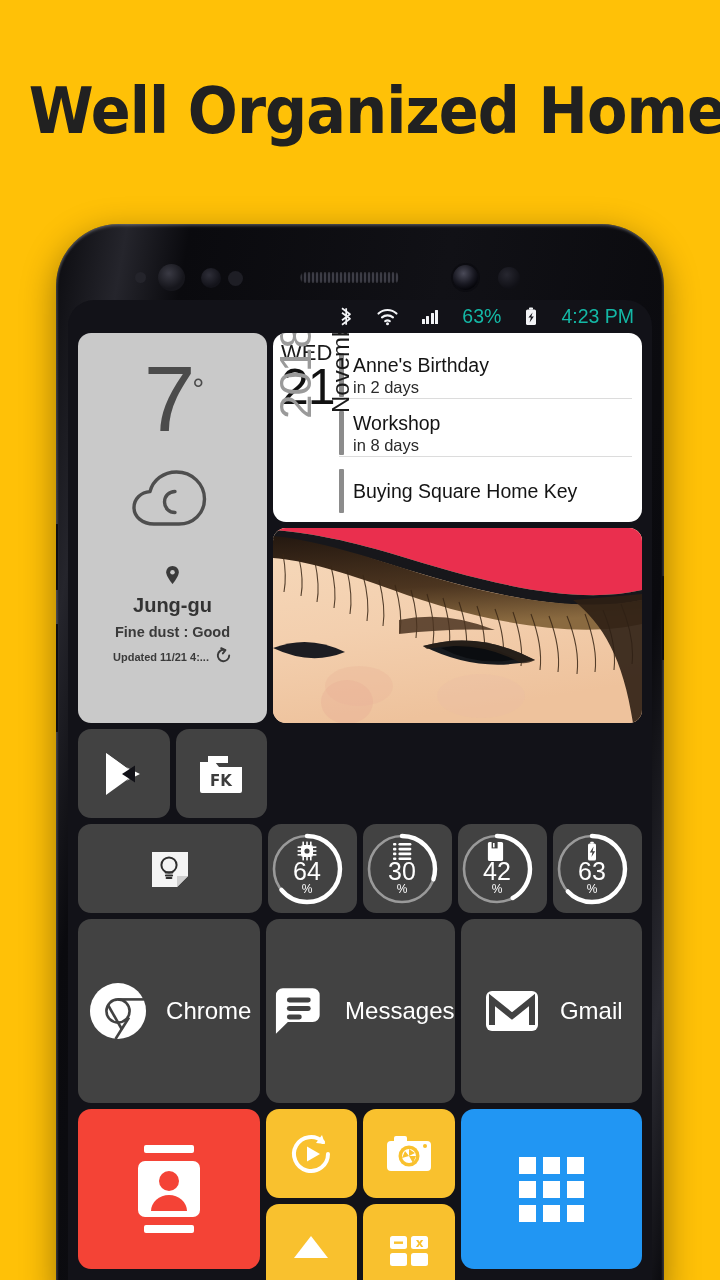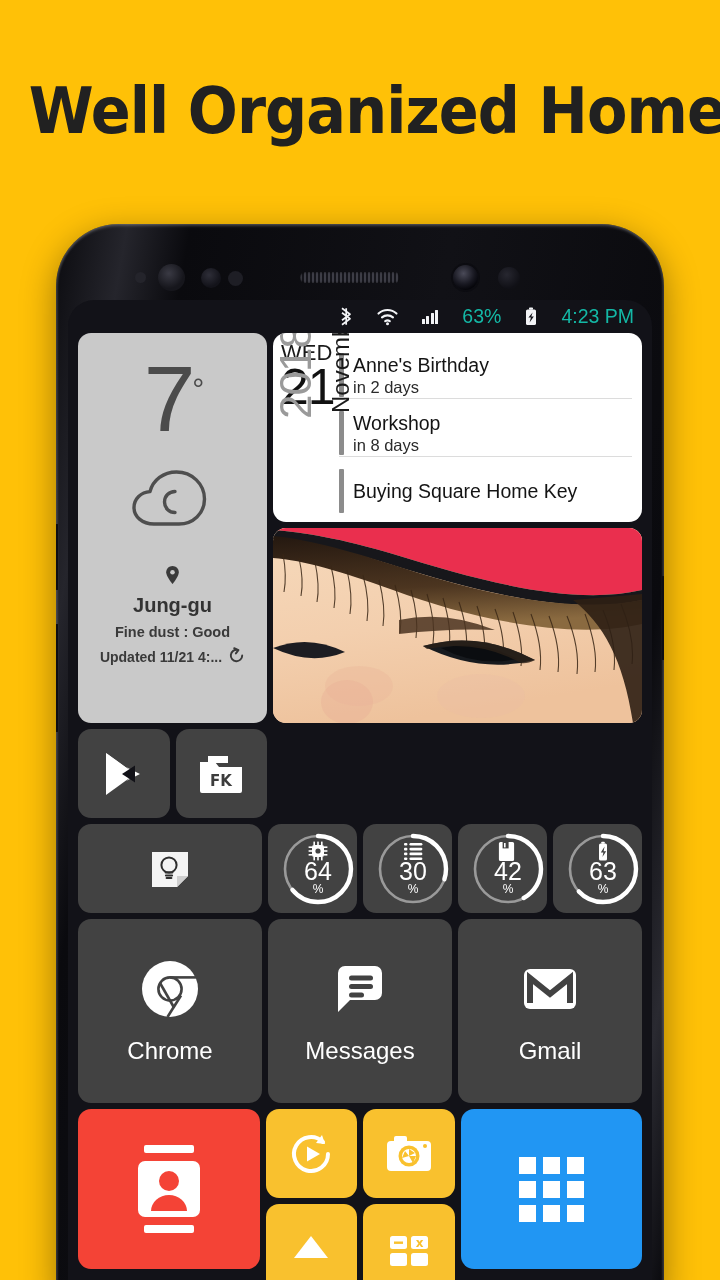--- a/index.html
+++ b/index.html
@@ -94,21 +94,21 @@
     width:189px; height:390px; background:#c9c9c9; border-radius:13px;
     display:flex; flex-direction:column; align-items:center; color:#3a3a3a;
     padding-top:22px;
   }
   .temp { font-size:93px; line-height:88px; font-weight:300; color:#4b4b4b; letter-spacing:-3px; }
   .temp sup { font-size:30px; vertical-align:super; line-height:0; font-weight:300; }
   .cloud { margin-top:26px; }
   .pin { margin-top:34px; }
   .loc { font-size:20px; font-weight:bold; margin-top:5px; color:#333; }
   .dust { font-size:14.5px; font-weight:bold; margin-top:7px; color:#3a3a3a; }
-  .upd { font-size:14px; font-weight:bold; margin-top:7px; color:#3a3a3a; display:flex; align-items:center; gap:6px; }
+  .upd { font-size:11px; font-weight:bold; margin-top:7px; color:#3a3a3a; display:flex; align-items:center; gap:6px; }
 
   .rightcol { display:flex; flex-direction:column; gap:6px; }
   .calendar {
     width:369px; height:189px; background:#fff; border-radius:13px;
     display:flex; padding:8px 10px 8px 8px; overflow:hidden;
   }
   .cal-date { width:58px; position:relative; flex:none; }
   .cal-dow { font-size:22px; color:#1a1a1a; line-height:24px; letter-spacing:0; }
   .cal-day { font-size:50px; line-height:44px; color:#111; font-weight:400; letter-spacing:-1px; }
   .cal-year {
@@ -128,23 +128,23 @@
   .ev:last-child { border-bottom:none; }
   .ev-bar { width:5px; height:44px; background:#8c8c8c; flex:none; border-radius:1px; }
   .ev-t1 { font-size:19.5px; color:#141414; line-height:24px; }
   .ev-t2 { font-size:16.5px; color:#2b2b2b; line-height:21px; }
 
   .photo { width:369px; height:195px; border-radius:13px; overflow:hidden; position:relative; background:#f2c9a8; }
 
   
   .sc { width:91.5px; height:89px; }
   .wide { width:189px; height:89px; display:flex; align-items:center; justify-content:center; }
-  .ring { width:91.5px; height:89px; display:flex; align-items:center; justify-content:flex-end; }
-
-  .appcell { width:189px; height:184px; display:flex; flex-direction:column;
+  .ring { width:91.5px; height:89px; display:flex; align-items:center; justify-content:flex-start; }
+
+  .appcell { width:189px; height:184px; display:flex; flex-direction:row;
              align-items:center; justify-content:center; gap:16px; }
   .applbl { color:#fff; font-size:24px; }
 
   .colorrow { display:flex; gap:6px; padding:0 10px; }
   .redtile { width:189px; height:160px; background:#F44336; border-radius:13px;
              display:flex; align-items:center; justify-content:center; }
   .midcol { display:flex; flex-direction:column; gap:6px; }
   .midrow { display:flex; gap:6px; }
   .ytile { width:91.5px; height:89px; background:#F9C12E; border-radius:13px;
            display:flex; align-items:center; justify-content:center; }

